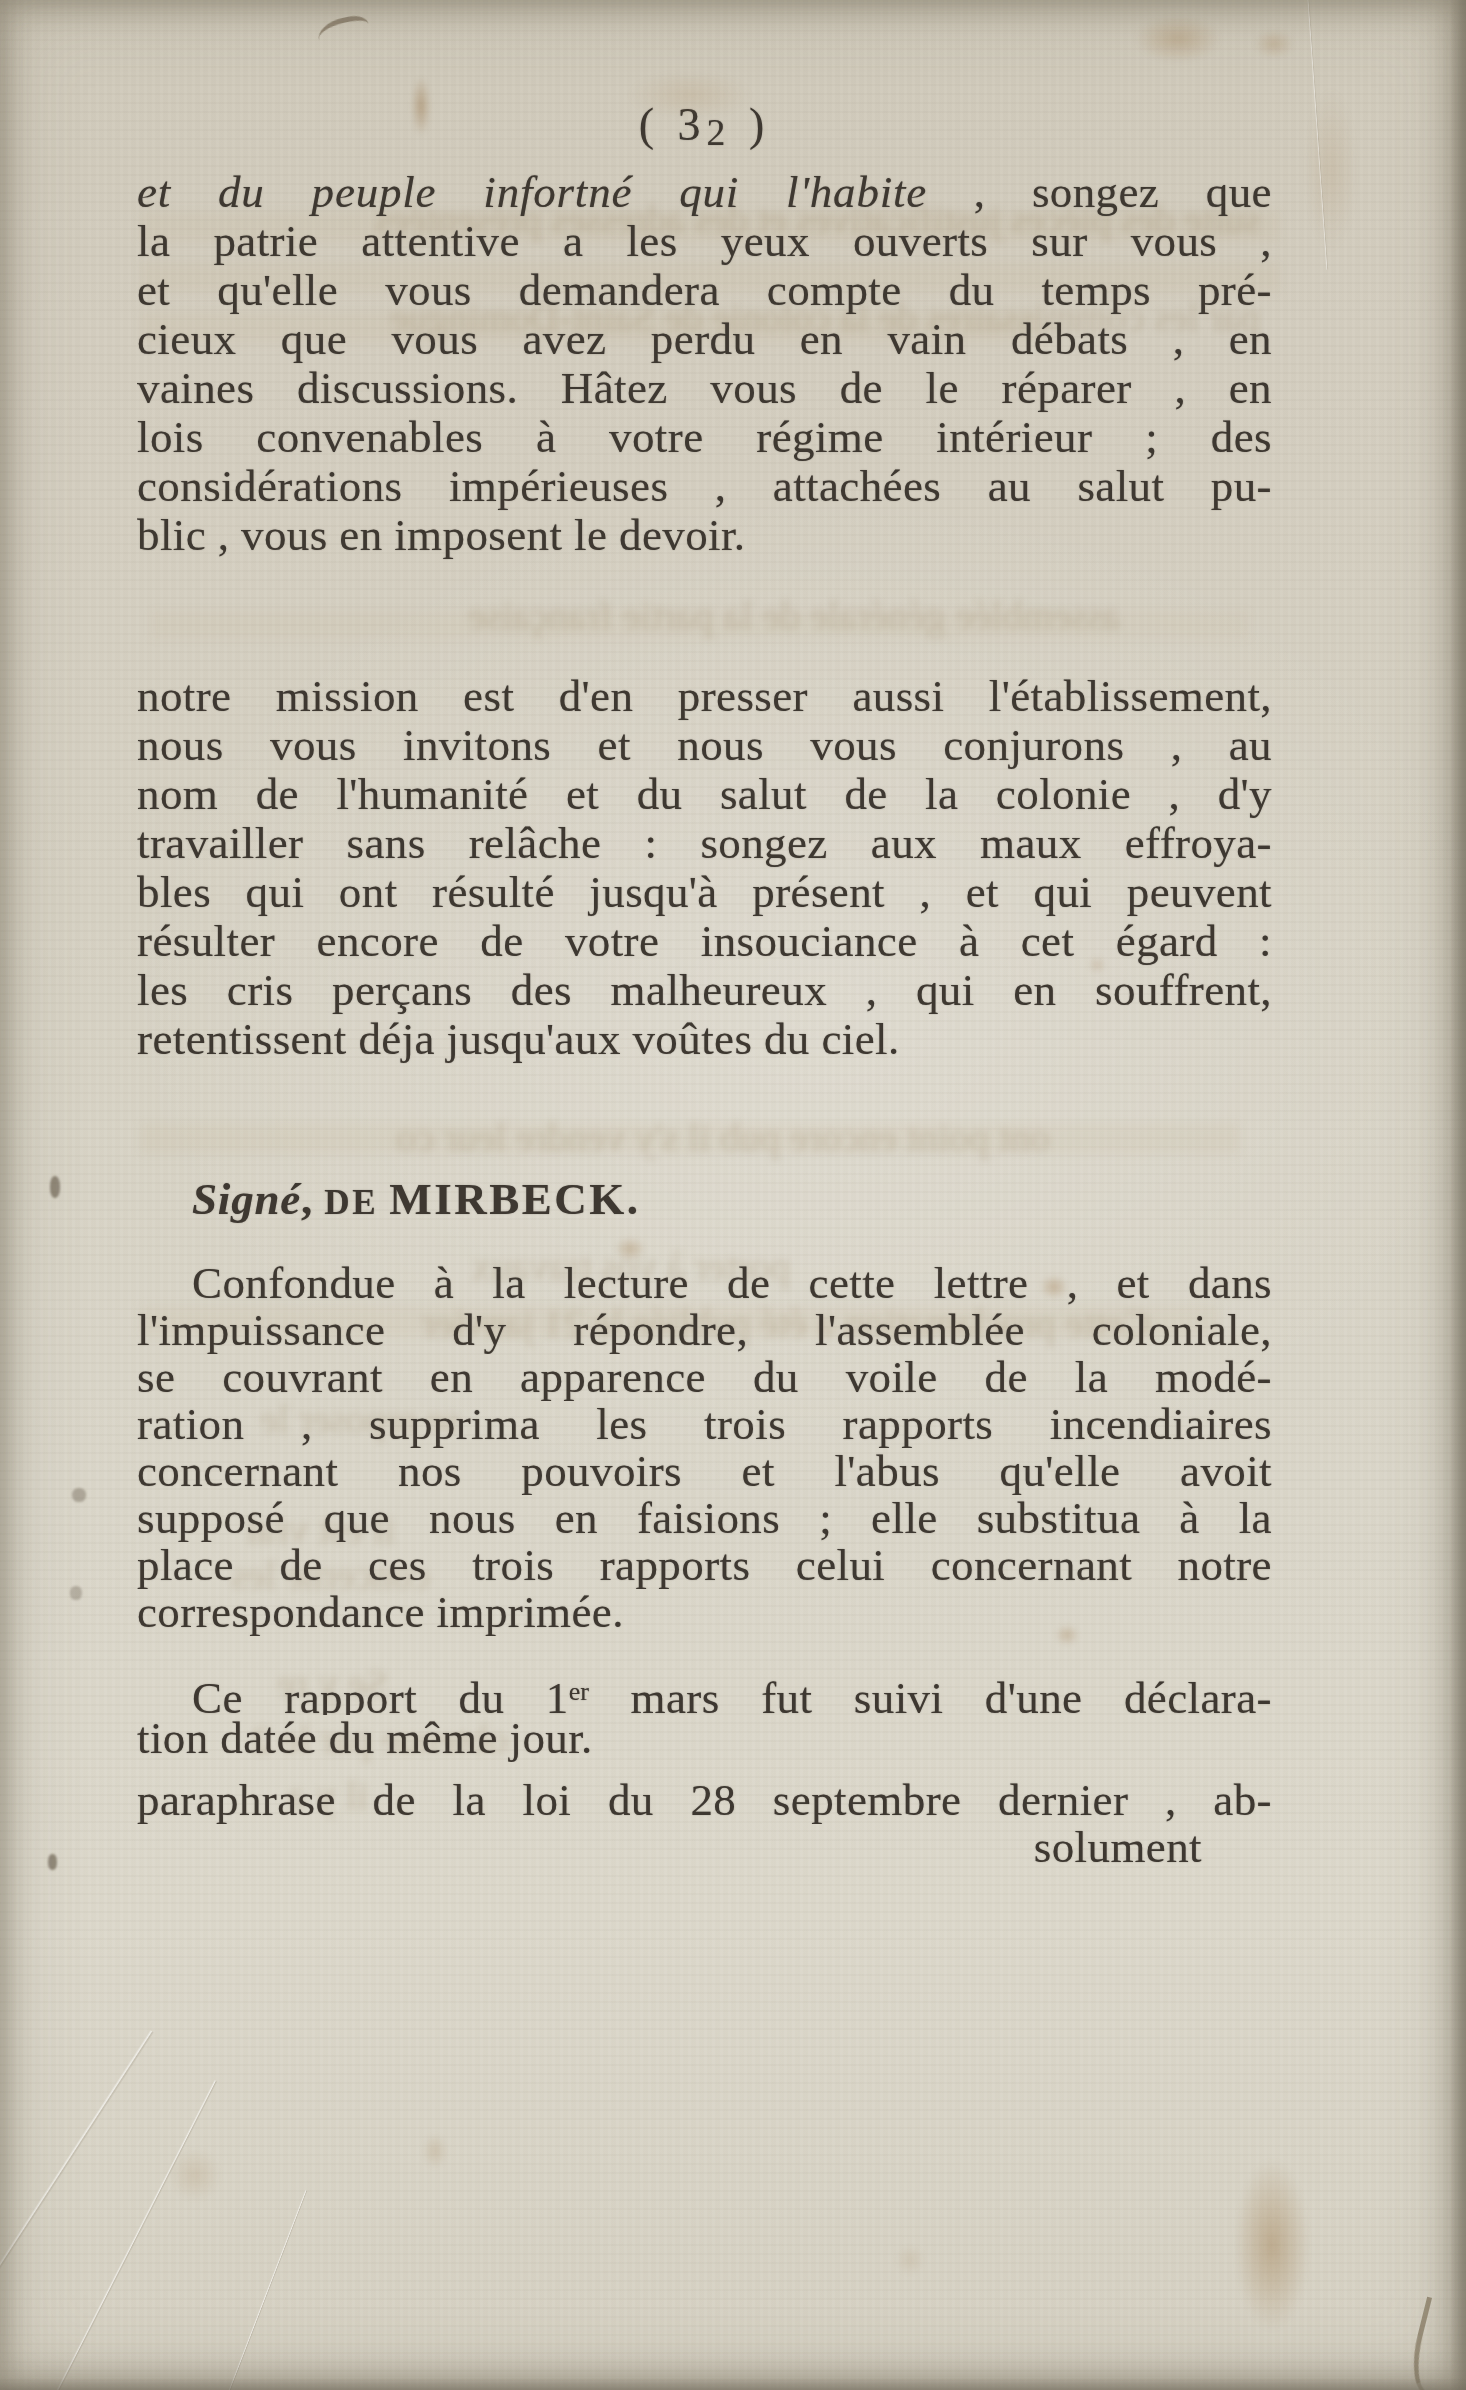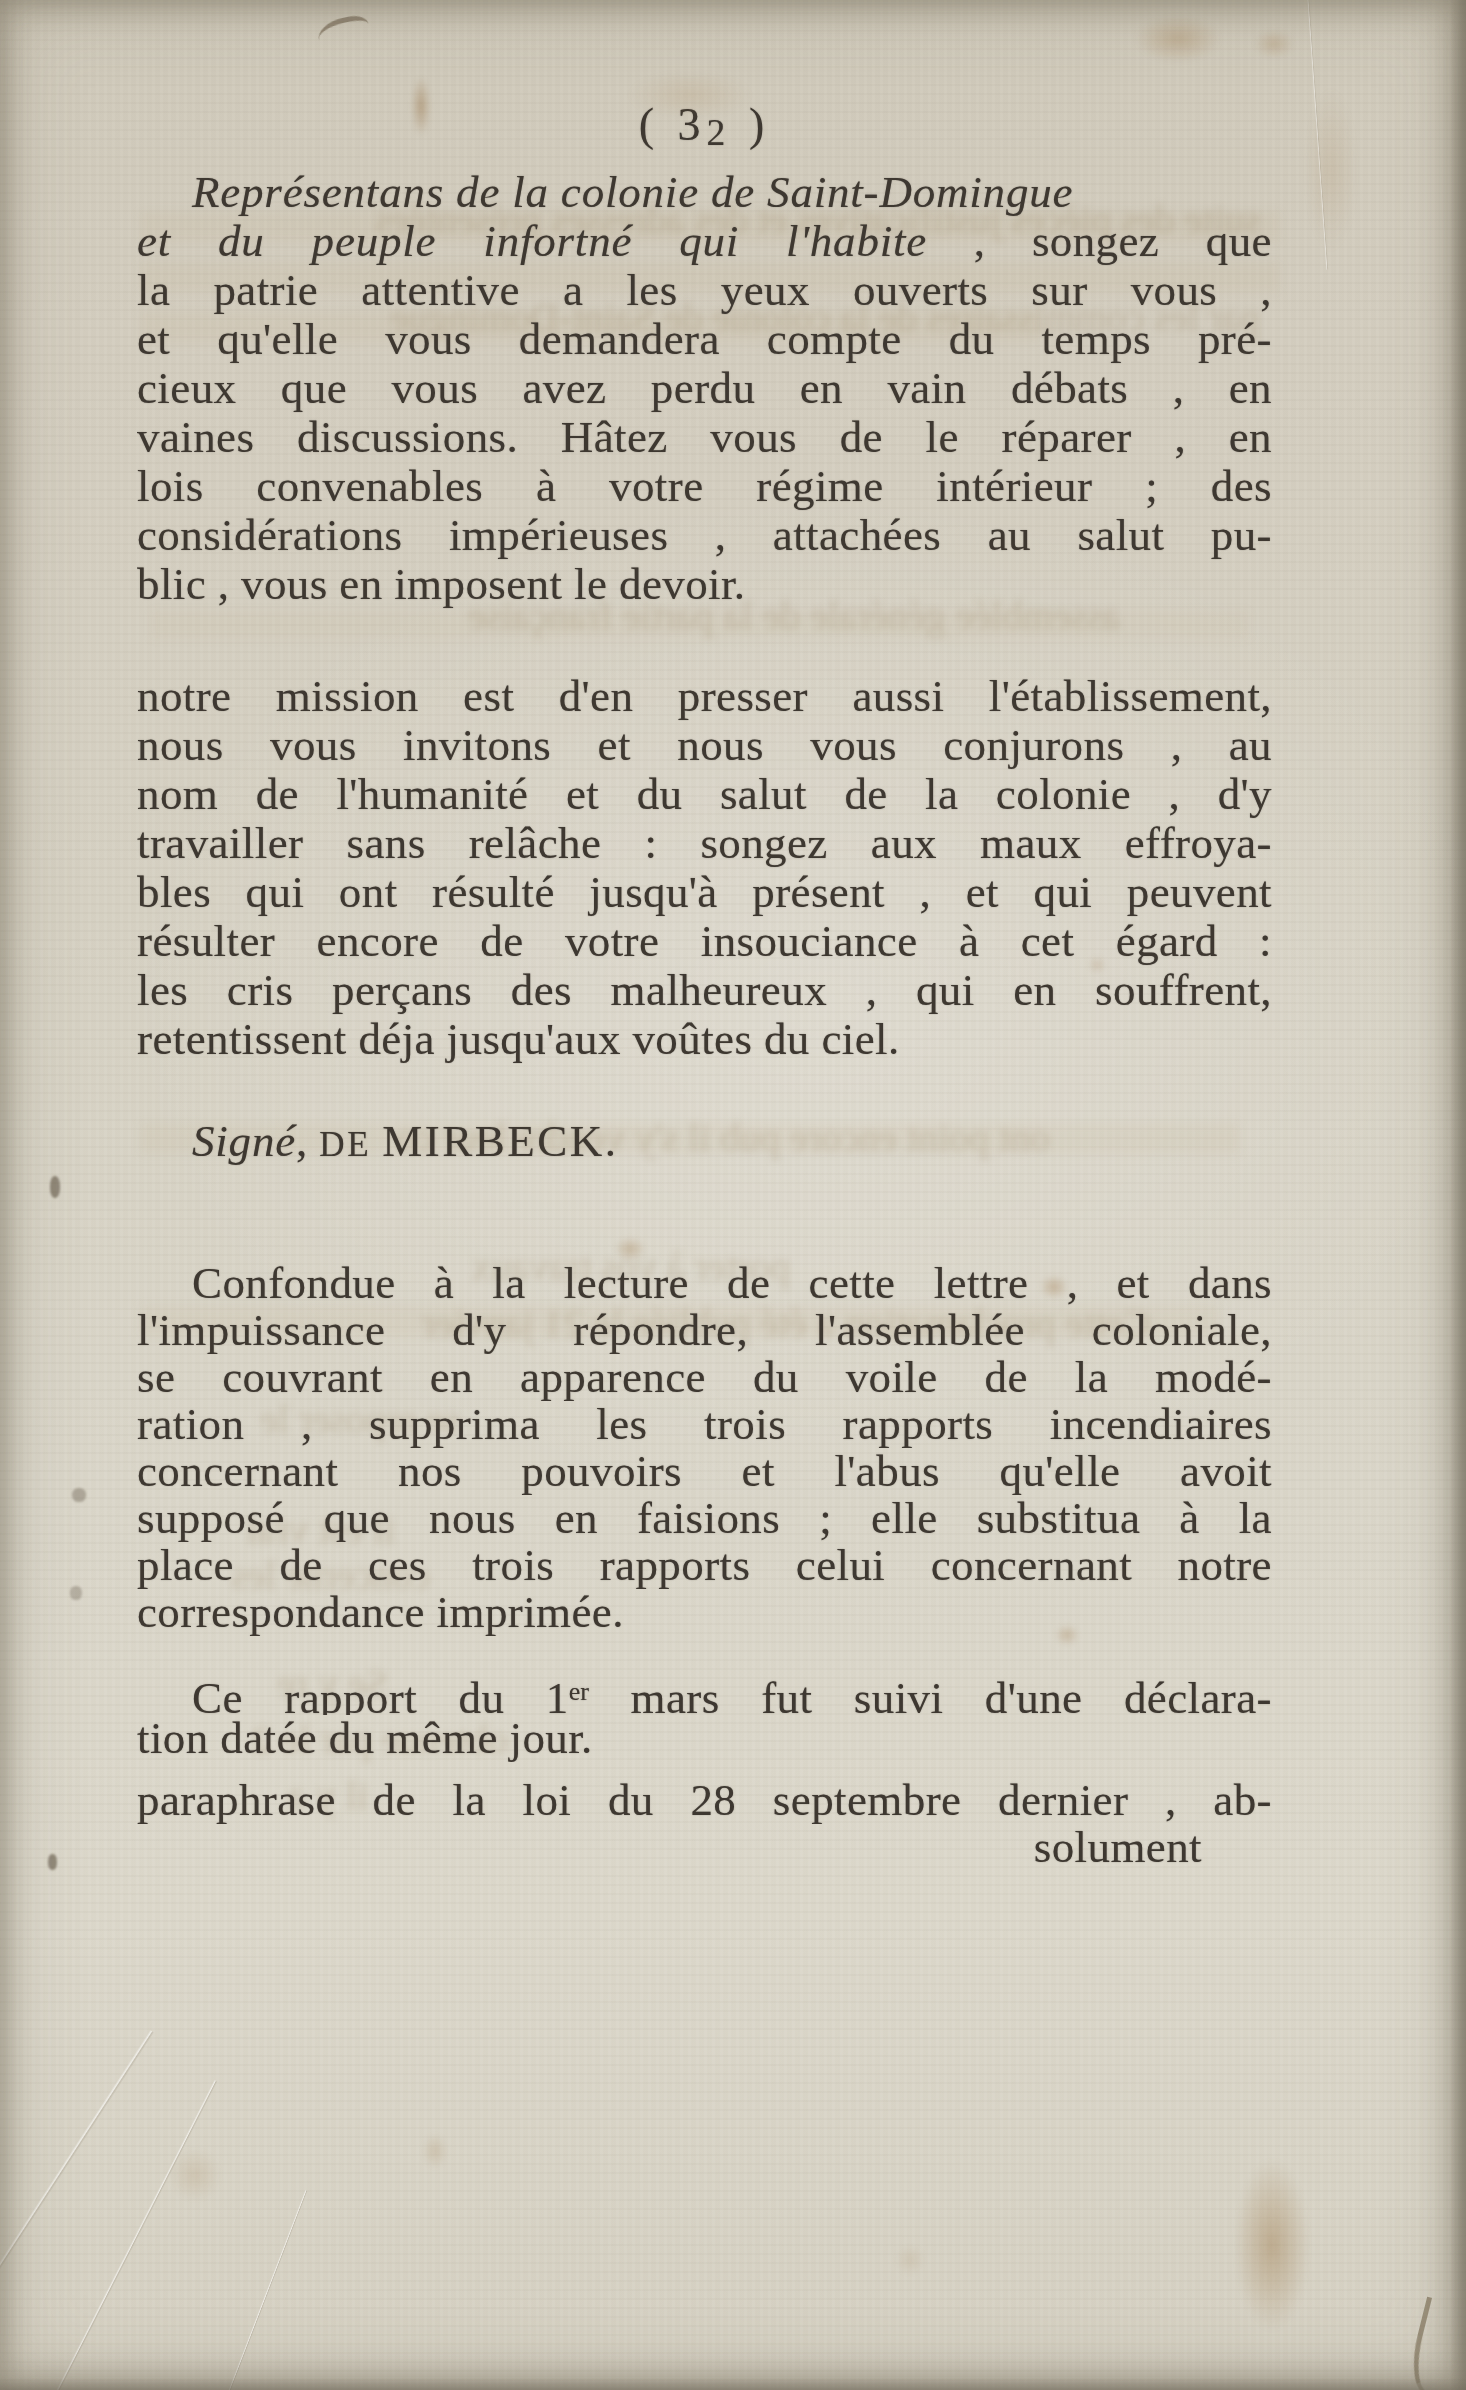--- a/index.html
+++ b/index.html
@@ -89,41 +89,40 @@
     <div class="ghost" style="left: 88px; top: 1660px; width: 300px;">Se y re</div>
     <div class="ghost" style="left: 88px; top: 1716px; width: 420px;">obtenue par le 2</div>
     <div class="ghost" style="left: 88px; top: 1772px; width: 280px;">il y a</div>
   </div>
 
 <div id="text-block">
     <div class="para para-page-number" style="top: 96px;">
       <div class="line c" style="height: 58px; line-height: 58px;"><span class="s-roman">( 3</span><span class="s-lowered">2</span><span class="s-roman"> )</span></div>
     </div>
     <div class="para para-letter-opening" style="top: 168px;">
-      <div class="line ind" style="height: 49px; line-height: 49px;"><span class="s-italic">Représentans de la colonie de Saint-Domingue</span></div>
       <div class="line j" style="height: 49px; line-height: 49px;"><span class="s-italic">et du peuple infortné qui l'habite</span><span class="s-roman"> , songez que</span></div>
       <div class="line j" style="height: 49px; line-height: 49px;"><span class="s-roman">la patrie attentive a les yeux ouverts sur vous ,</span></div>
       <div class="line j" style="height: 49px; line-height: 49px;"><span class="s-roman">et qu'elle vous demandera compte du temps pré-</span></div>
       <div class="line j" style="height: 49px; line-height: 49px;"><span class="s-roman">cieux que vous avez perdu en vain débats , en</span></div>
       <div class="line j" style="height: 49px; line-height: 49px;"><span class="s-roman">vaines discussions. Hâtez vous de le réparer , en</span></div>
       <div class="line j" style="height: 49px; line-height: 49px;"><span class="s-roman">lois convenables à votre régime intérieur ; des</span></div>
       <div class="line j" style="height: 49px; line-height: 49px;"><span class="s-roman">considérations impérieuses , attachées au salut pu-</span></div>
       <div class="line" style="height: 49px; line-height: 49px;"><span class="s-roman">blic , vous en imposent le devoir.</span></div>
     </div>
     <div class="para para-letter-second" style="top: 672px;">
       <div class="line j" style="height: 49px; line-height: 49px;"><span class="s-roman">notre mission est d'en presser aussi l'établissement,</span></div>
       <div class="line j" style="height: 49px; line-height: 49px;"><span class="s-roman">nous vous invitons et nous vous conjurons , au</span></div>
       <div class="line j" style="height: 49px; line-height: 49px;"><span class="s-roman">nom de l'humanité et du salut de la colonie , d'y</span></div>
       <div class="line j" style="height: 49px; line-height: 49px;"><span class="s-roman">travailler sans relâche : songez aux maux effroya-</span></div>
       <div class="line j" style="height: 49px; line-height: 49px;"><span class="s-roman">bles qui ont résulté jusqu'à présent , et qui peuvent</span></div>
       <div class="line j" style="height: 49px; line-height: 49px;"><span class="s-roman">résulter encore de votre insouciance à cet égard :</span></div>
       <div class="line j" style="height: 49px; line-height: 49px;"><span class="s-roman">les cris perçans des malheureux , qui en souffrent,</span></div>
       <div class="line" style="height: 49px; line-height: 49px;"><span class="s-roman">retentissent déja jusqu'aux voûtes du ciel.</span></div>
     </div>
-    <div class="para para-signature" style="top: 1115px;">
+    <div class="para para-signature" style="top: 1173px; font-weight: bold;">
       <div class="line ind" style="height: 52px; line-height: 52px;"><span class="s-italic">Signé</span><span class="s-roman">, </span><span class="s-smallcaps">de </span><span class="s-caps">MIRBECK.</span></div>
     </div>
     <div class="para para-response" style="top: 1260px;">
       <div class="line j ind" style="height: 47px; line-height: 47px;"><span class="s-roman">Confondue à la lecture de cette lettre , et dans</span></div>
       <div class="line j" style="height: 47px; line-height: 47px;"><span class="s-roman">l'impuissance d'y répondre, l'assemblée coloniale,</span></div>
       <div class="line j" style="height: 47px; line-height: 47px;"><span class="s-roman">se couvrant en apparence du voile de la modé-</span></div>
       <div class="line j" style="height: 47px; line-height: 47px;"><span class="s-roman">ration , supprima les trois rapports incendiaires</span></div>
       <div class="line j" style="height: 47px; line-height: 47px;"><span class="s-roman">concernant nos pouvoirs et l'abus qu'elle avoit</span></div>
       <div class="line j" style="height: 47px; line-height: 47px;"><span class="s-roman">supposé que nous en faisions ; elle substitua à la</span></div>
       <div class="line j" style="height: 47px; line-height: 47px;"><span class="s-roman">place de ces trois rapports celui concernant notre</span></div>

